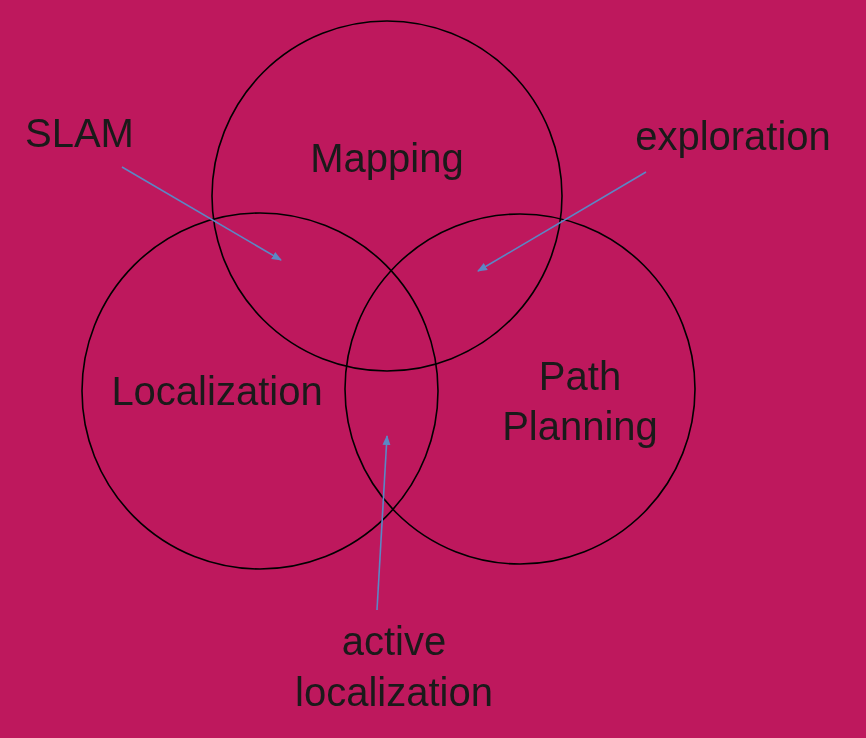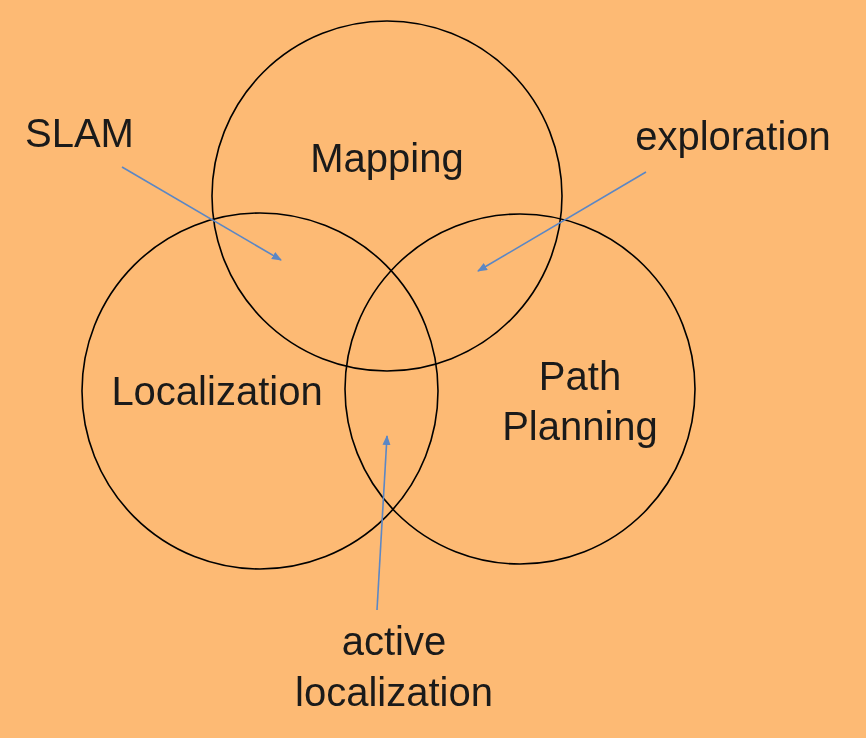--- a/index.html
+++ b/index.html
@@ -4,21 +4,21 @@
 <style>
   html, body {
     margin: 0;
     padding: 0;
     background: #ffffff;
   }
   .canvas {
     position: relative;
     width: 866px;
     height: 738px;
-    background: #fdba74;
+    background: #be185d;
     overflow: hidden;
   }
   svg { display: block; }
   text {
     font-family: "Liberation Sans", "DejaVu Sans", sans-serif;
     fill: #1a1a1a;
   }
   .circle-label { font-size: 40px; }
   .annotation-label { font-size: 40px; }
   circle {

